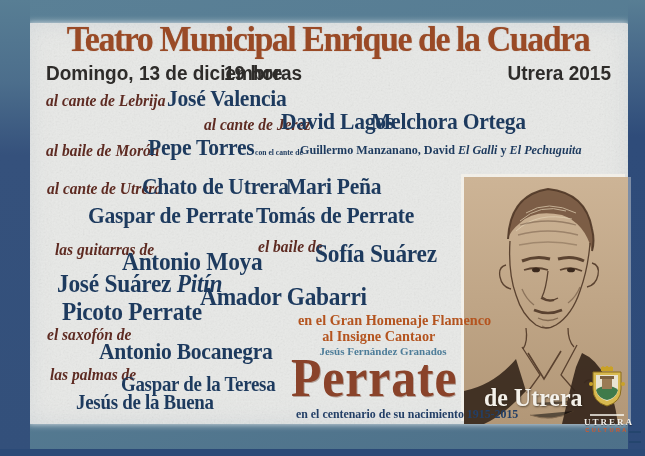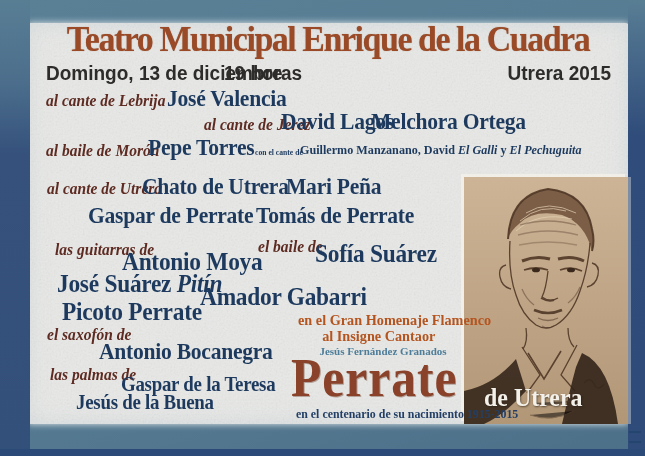--- a/index.html
+++ b/index.html
@@ -172,17 +172,35 @@
   <div class="abs name s21" style="left:121px;top:372px;">Gaspar de la Teresa</div>
   <div class="abs name s21" style="left:76px;top:390px;">Jesús de la Buena</div>
 
   <div class="abs rust" style="left:298px;top:312px;font-size:15px;">en el Gran Homenaje Flamenco</div>
   <div class="abs rust center" style="left:298px;top:328px;width:170px;font-size:15px;">al Insigne Cantaor</div>
   <div class="abs center" style="left:298px;top:345px;width:170px;font-weight:700;color:#4e7d99;font-size:11px;white-space:nowrap;">Jesús Fernández Granados</div>
   <div class="abs bigname" style="left:291px;top:347px;">Perrate</div>
   <div class="abs suffix" style="left:484px;top:383px;">de Utrera</div>
   <div class="abs centenary" style="left:296px;top:407px;">en el centenario de su nacimiento 1915-2015</div>
 
+  <div class="abs logo">
+    <svg width="44" height="42" viewBox="0 0 44 42">
+      <rect x="16" y="1" width="12" height="4" fill="#c9a227"></rect>
+      <circle cx="18" cy="1.5" r="1.3" fill="#c9a227"></circle>
+        <circle cx="22" cy="1" r="1.3" fill="#c9a227"></circle>
+        <circle cx="26" cy="1.5" r="1.3" fill="#c9a227"></circle>
+      <path d="M8,6 h28 v17 q0,13 -14,17 q-14,-4 -14,-17 Z" fill="#d8b94f" stroke="#8a6d1d" stroke-width="1"></path>
+      <path d="M11,9 h22 v13 q0,10 -11,13 q-11,-3 -11,-13 Z" fill="#e9e4d2"></path>
+      <path d="M11,24 q4,-4 11,-4 q7,0 11,4 q-2,8 -11,10 q-9,-2 -11,-10 Z" fill="#3f7a4a"></path>
+      <rect x="17" y="12" width="10" height="11" fill="#9a7b54"></rect>
+      <rect x="15" y="10" width="14" height="3" fill="#7a5f3e"></rect>
+      <circle cx="6" cy="18" r="2" fill="#c9a227"></circle>
+        <circle cx="38" cy="18" r="2" fill="#c9a227"></circle>
+    </svg>
+    <div class="microline"></div>
+    <div class="org">UTRERA</div>
+    <div class="dept">CULTURA</div>
+  </div>
 
   <div class="abs footer-dashes"></div>
   <div class="abs strip-bottom"></div>
 
 </div>
 
 </body></html>

